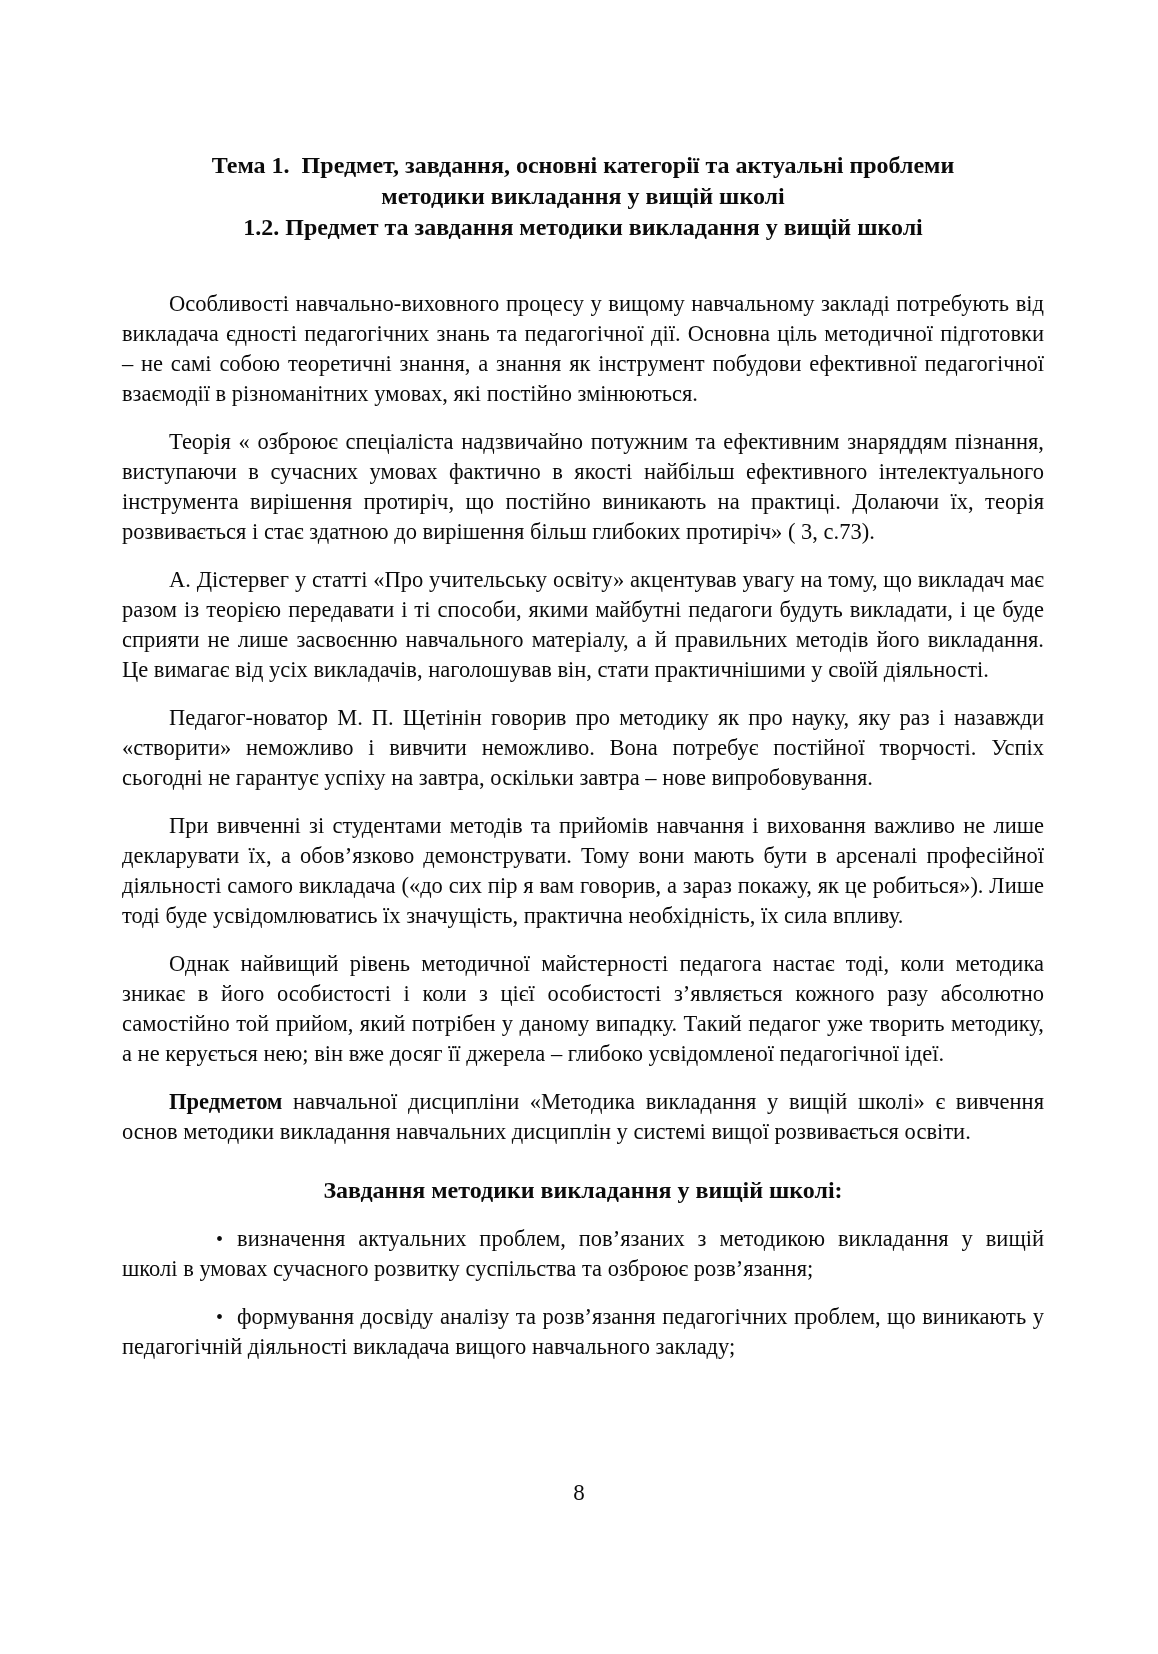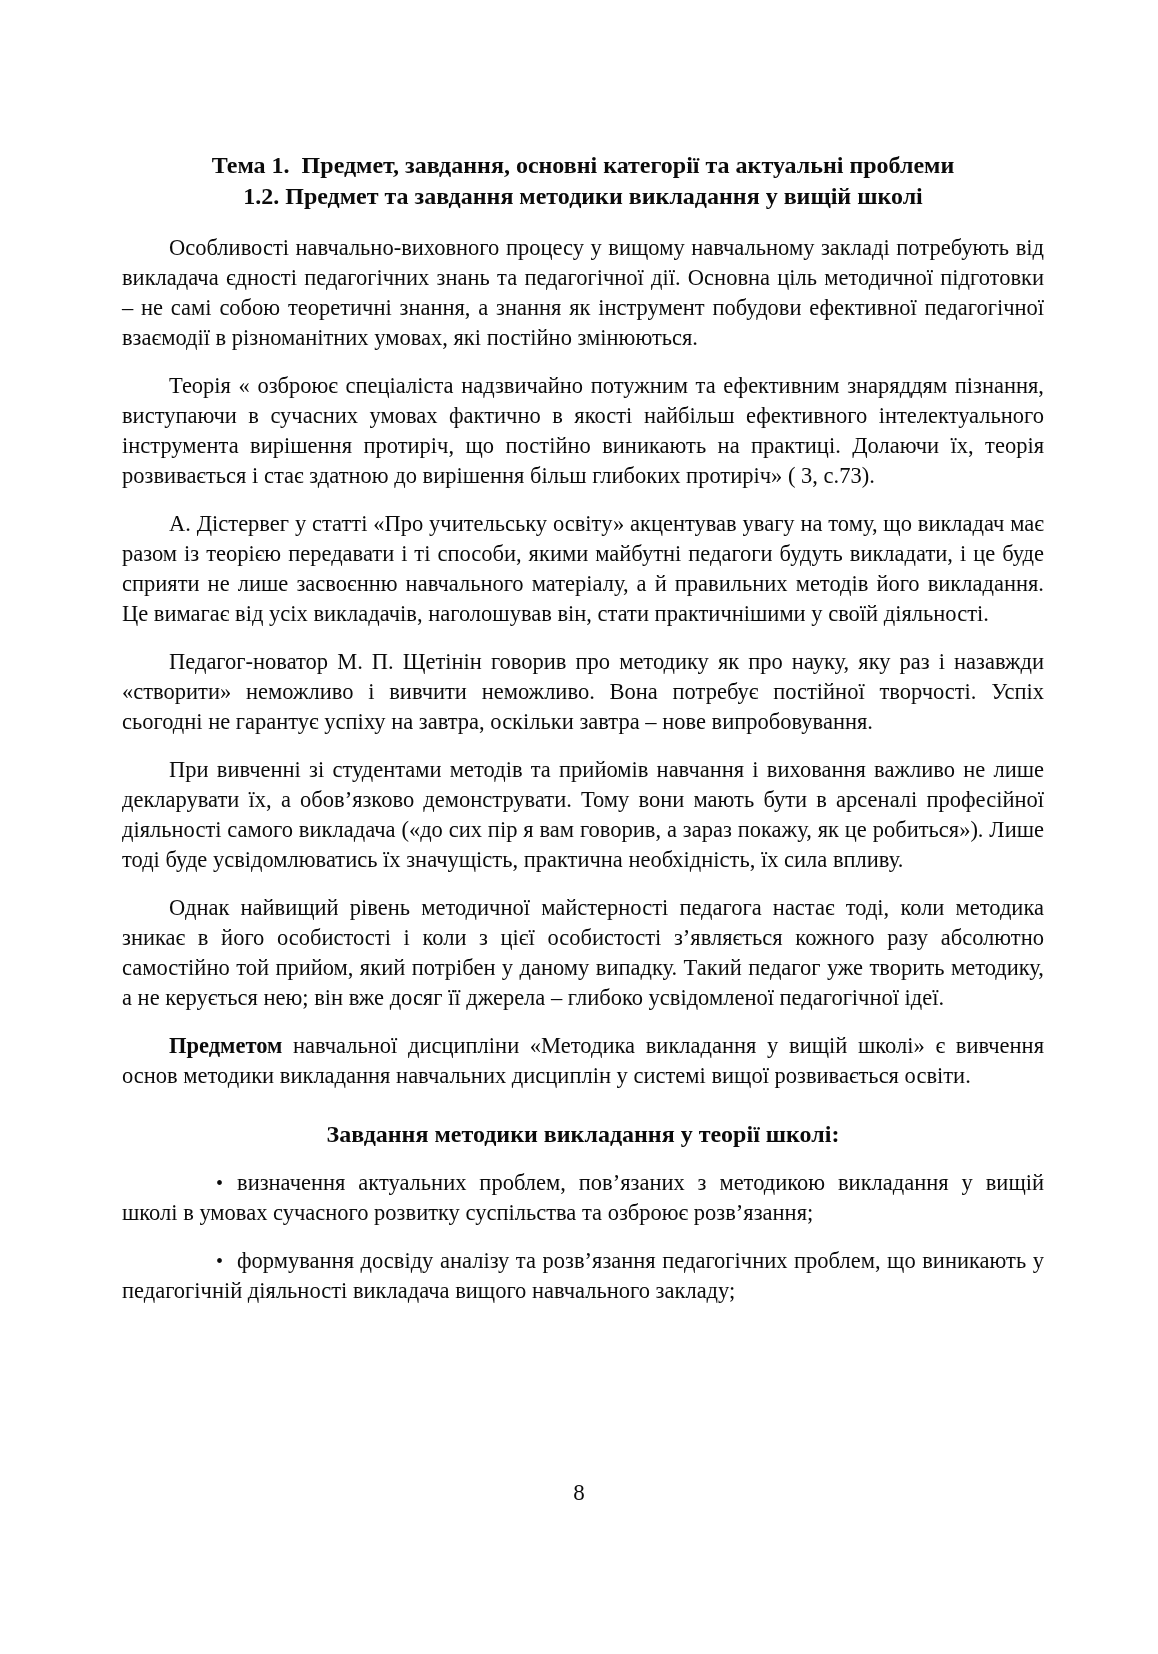--- a/index.html
+++ b/index.html
@@ -18,21 +18,21 @@
     font-size: 22.5px;
     line-height: 30px;
     padding: 150px 96px 0 104px;
     overflow: hidden;
   }
   .doc-title {
     text-align: center;
     font-weight: bold;
     font-size: 24px;
     line-height: 31px;
-    margin: 0 0 21px 0;
+    margin: 0 0 46px 0;
   }
   .title-line {
     white-space: pre-wrap;
   }
   .par {
     margin: 18px;
     text-align: justify;
     text-indent: 47px;
   }
   .par .lead-word {
@@ -59,33 +59,34 @@
     font-size: 23px;
   }
 </style>
 </head>
 <body>
 
 <div class="page">
 
   <header class="doc-title">
     <div class="title-line">Тема 1.  Предмет, завдання, основні категорії та актуальні проблеми</div>
+    <div class="title-line">методики викладання у вищій школі</div>
     <div class="title-line">1.2. Предмет та завдання методики викладання у вищій школі</div>
   </header>
 
   <p class="par">Особливості навчально-виховного процесу у вищому навчальному закладі потребують від викладача єдності педагогічних знань та педагогічної дії. Основна ціль методичної підготовки – не самі собою теоретичні знання, а знання як інструмент побудови ефективної педагогічної взаємодії в різноманітних умовах, які постійно змінюються.</p>
   <p class="par">Теорія « озброює спеціаліста надзвичайно потужним та ефективним знаряддям пізнання, виступаючи в сучасних умовах фактично в якості найбільш ефективного інтелектуального інструмента вирішення протиріч, що постійно виникають на практиці. Долаючи їх, теорія розвивається і стає здатною до вирішення більш глибоких протиріч» ( 3, с.73).</p>
   <p class="par">А. Дістервег у статті «Про учительську освіту» акцентував увагу на тому, що викладач має разом із теорією передавати і ті способи, якими майбутні педагоги будуть викладати, і це буде сприяти не лише засвоєнню навчального матеріалу, а й правильних методів його викладання. Це вимагає від усіх викладачів, наголошував він, стати практичнішими у своїй діяльності.</p>
   <p class="par">Педагог-новатор М. П. Щетінін говорив про методику як про науку, яку раз і назавжди «створити» неможливо і вивчити неможливо. Вона потребує постійної творчості. Успіх сьогодні не гарантує успіху на завтра, оскільки завтра – нове випробовування.</p>
   <p class="par">При вивченні зі студентами методів та прийомів навчання і виховання важливо не лише декларувати їх, а обов’язково демонструвати. Тому вони мають бути в арсеналі професійної діяльності самого викладача («до сих пір я вам говорив, а зараз покажу, як це робиться»). Лише тоді буде усвідомлюватись їх значущість, практична необхідність, їх сила впливу.</p>
   <p class="par">Однак найвищий рівень методичної майстерності педагога настає тоді, коли методика зникає в його особистості і коли з цієї особистості з’являється кожного разу абсолютно самостійно той прийом, який потрібен у даному випадку. Такий педагог уже творить методику, а не керується нею; він вже досяг її джерела – глибоко усвідомленої педагогічної ідеї.</p>
 
   <p class="par"><span class="lead-word">Предметом</span><span> навчальної дисципліни «Методика викладання у вищій школі» є вивчення основ методики викладання навчальних дисциплін у системі вищої розвивається освіти.</span></p>
 
-  <h2 class="section-heading">Завдання методики викладання у теорії школі:</h2>
+  <h2 class="section-heading">Завдання методики викладання у вищій школі:</h2>
 
   <p class="par bullet"><span class="bullet-dot">•</span><span>визначення актуальних проблем, пов’язаних з методикою викладання у вищій школі в умовах сучасного розвитку суспільства та озброює розв’язання;</span></p>
 
   <p class="par bullet"><span class="bullet-dot">•</span><span>формування досвіду аналізу та розв’язання педагогічних проблем, що виникають у педагогічній діяльності викладача вищого навчального закладу;</span></p>
 
   <footer class="page-number">8</footer>
 
 </div>
 
 </body></html>

